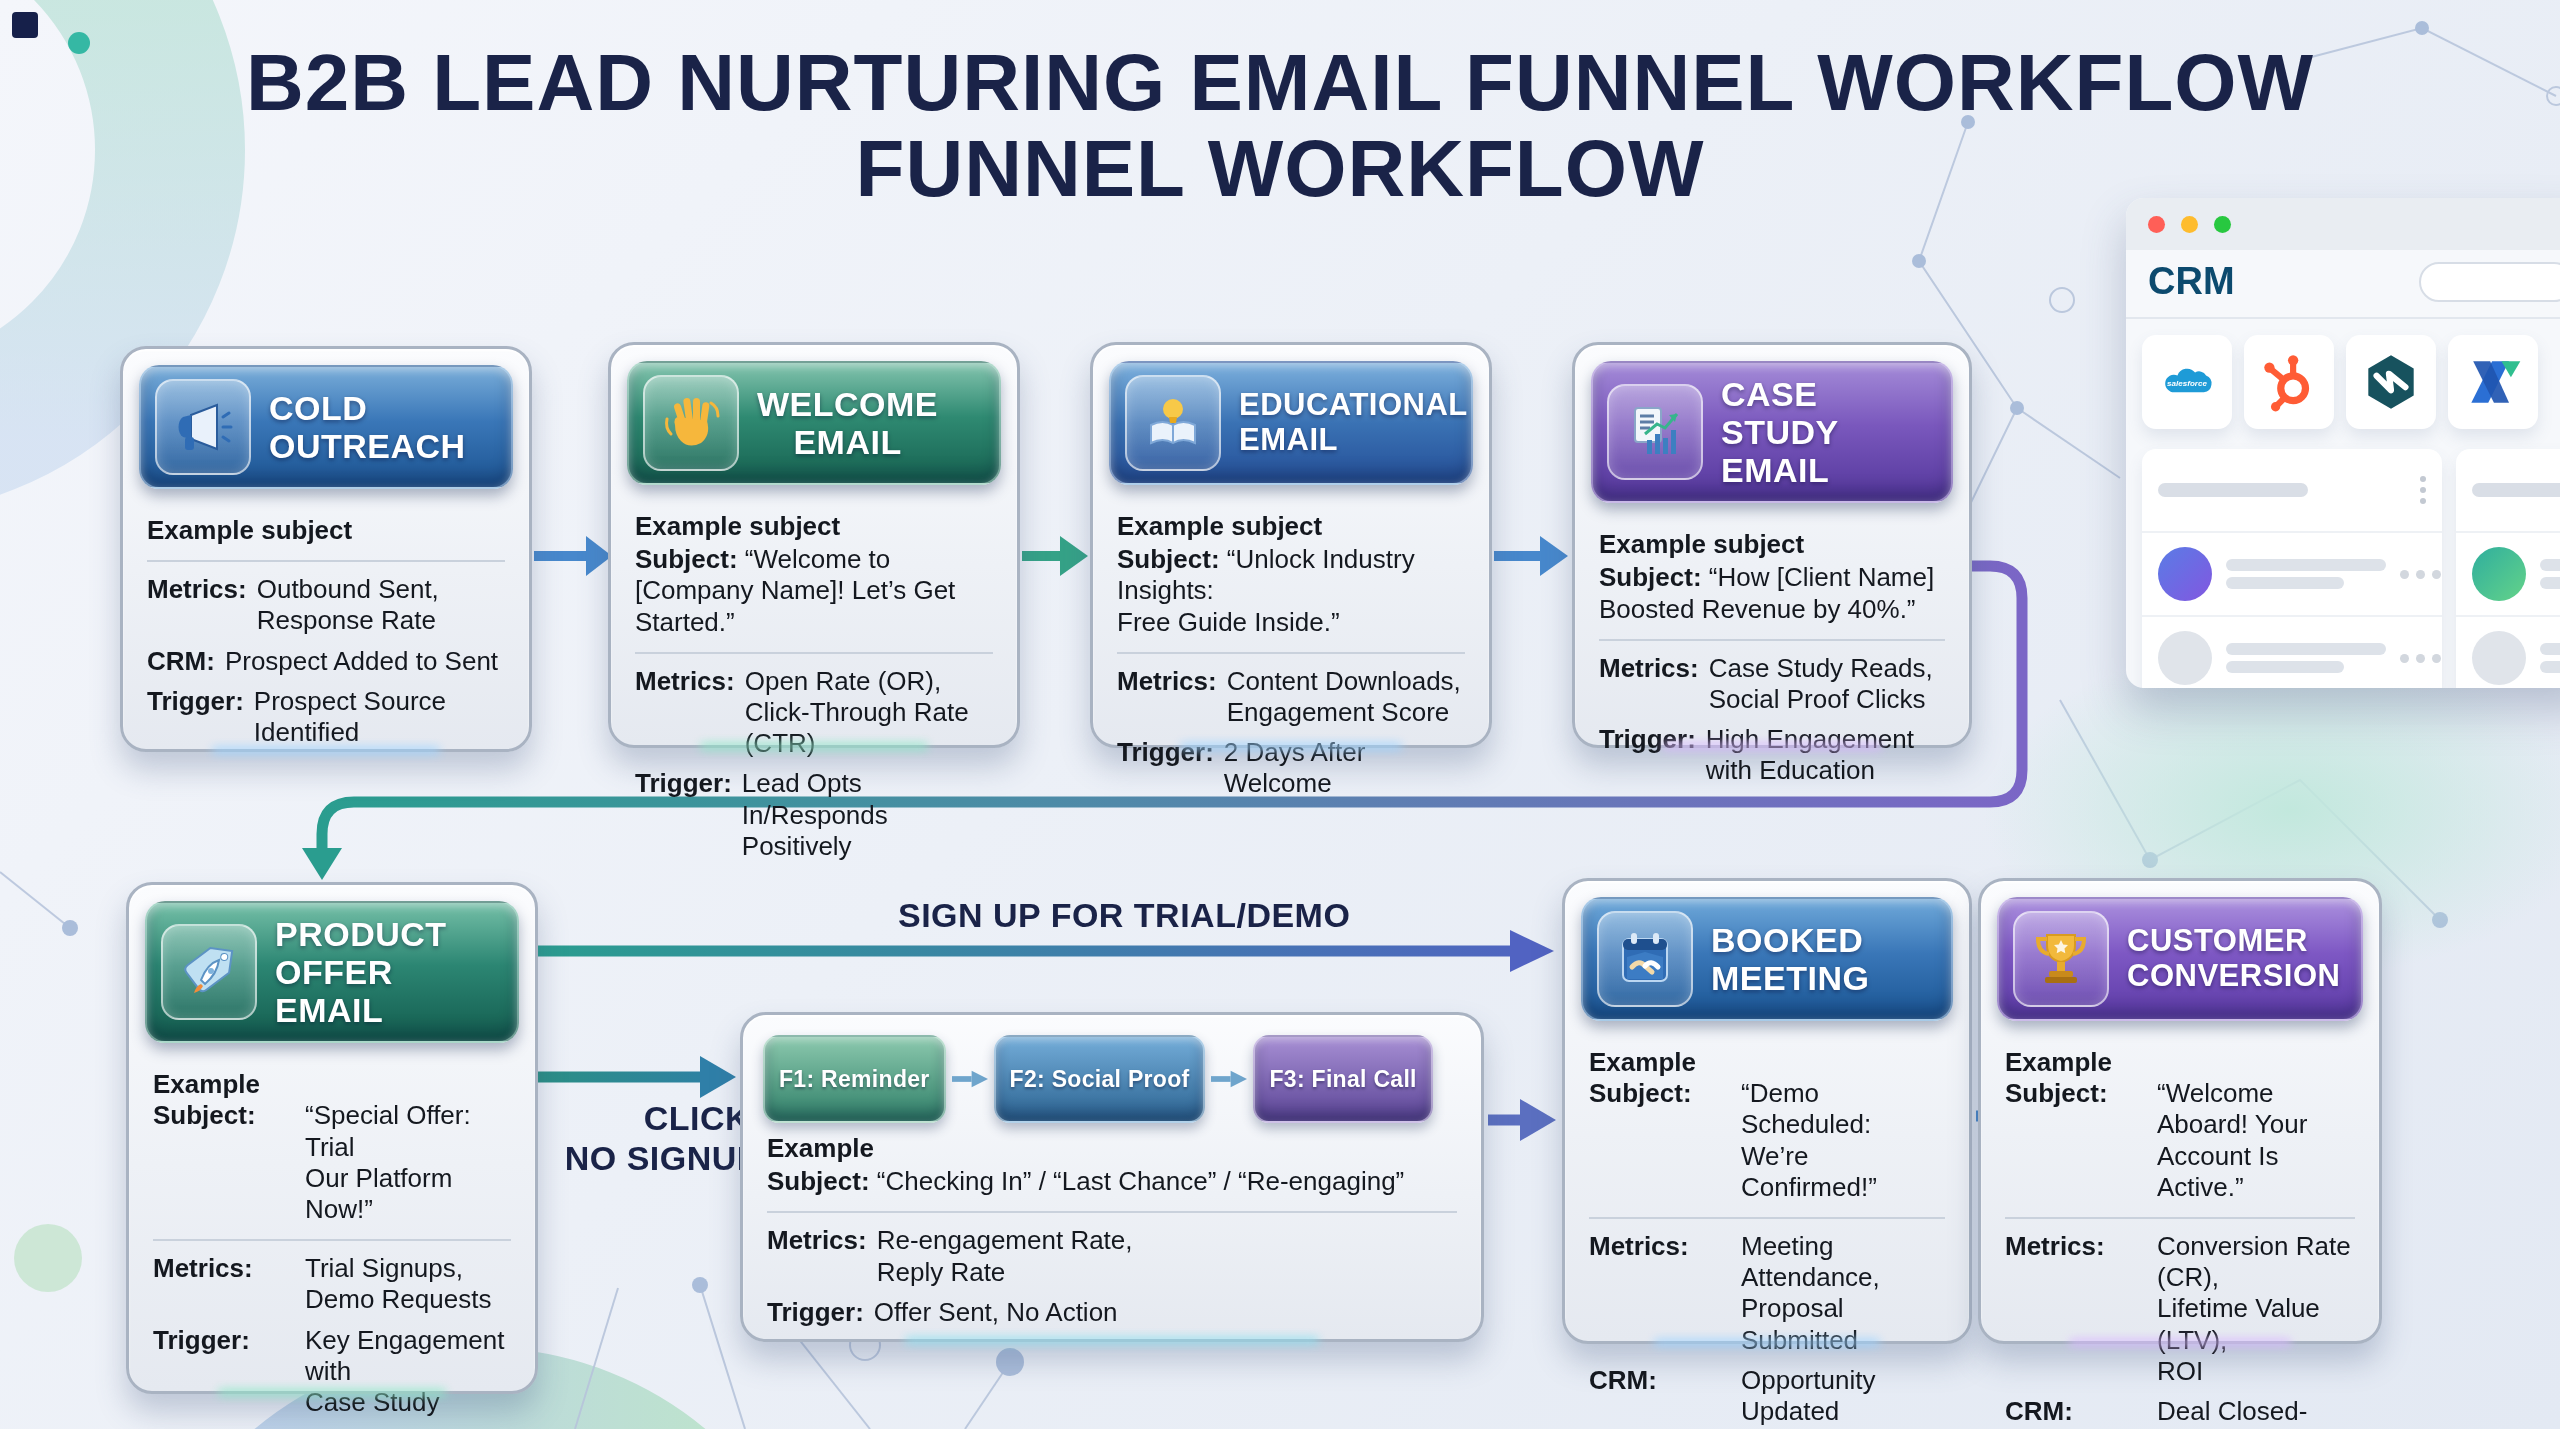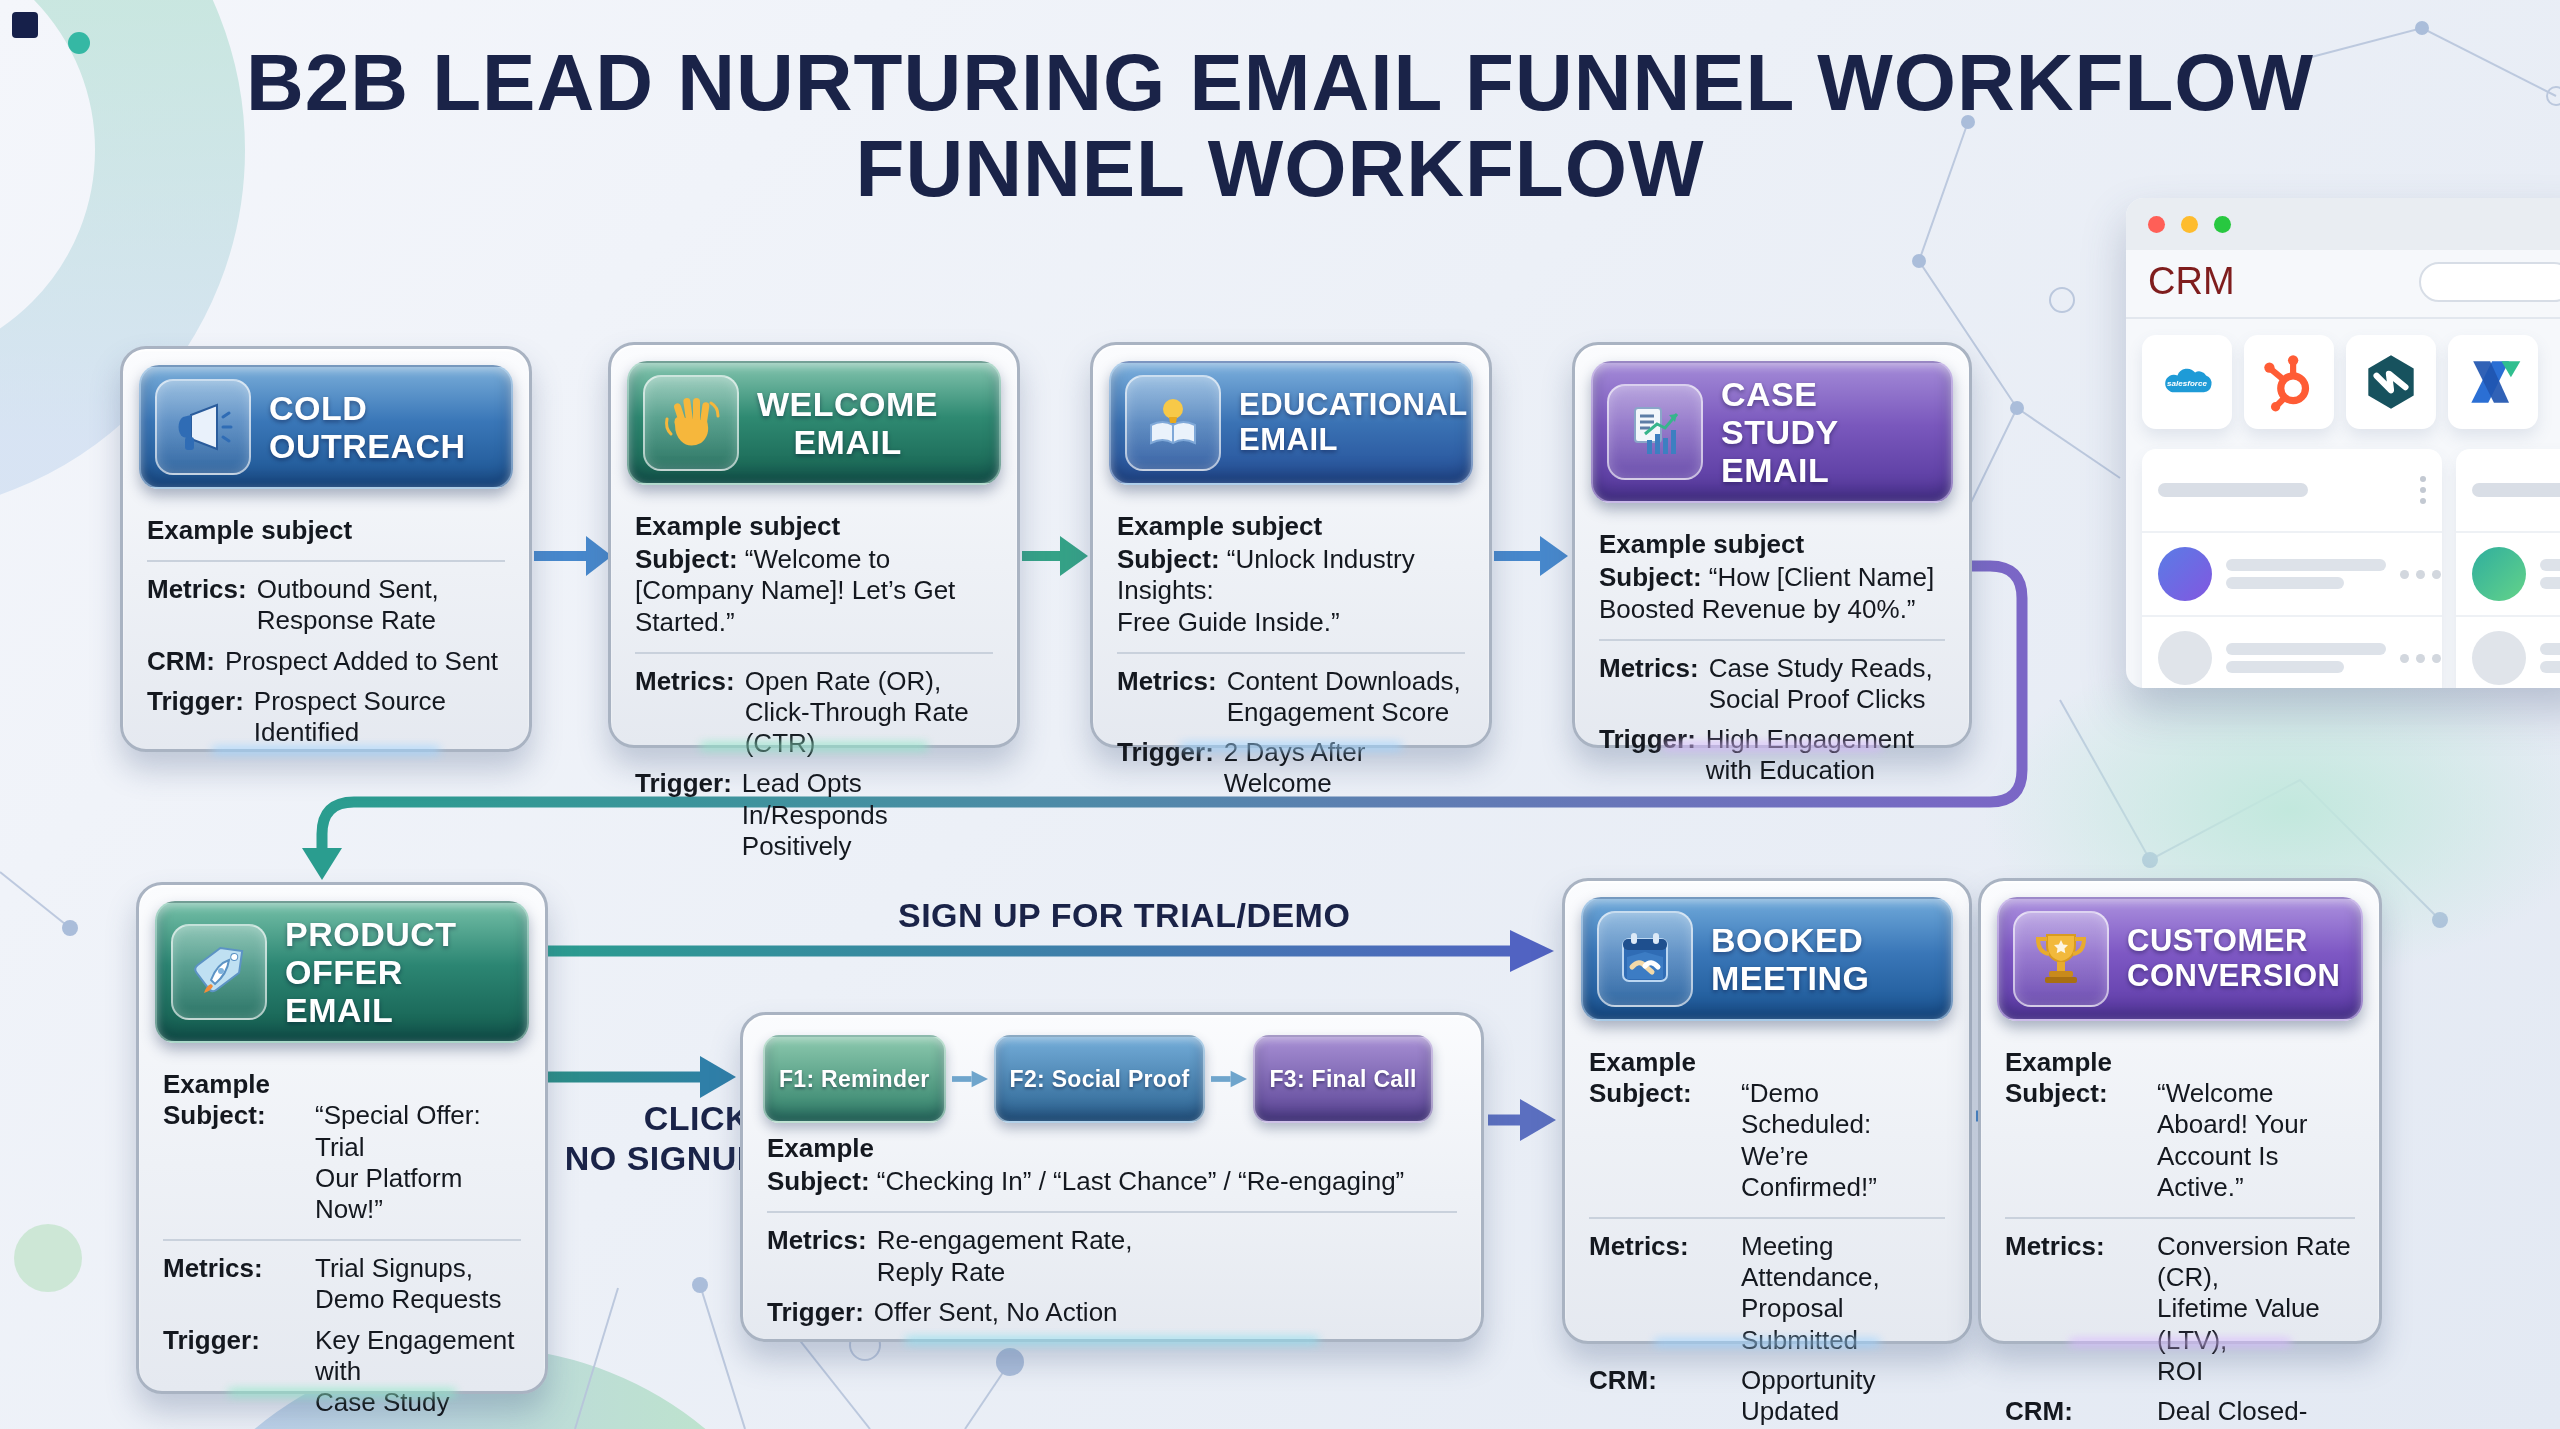--- a/index.html
+++ b/index.html
@@ -63,21 +63,21 @@
 
   
   .flow-label{position:absolute;color:#1a2348;font-weight:700;font-size:34px;letter-spacing:.5px;}
 
   
   .crm{position:absolute;left:2126px;top:198px;width:470px;height:490px;background:#f6f8fb;border-radius:18px;
        box-shadow:0 22px 44px rgba(60,80,120,.28);overflow:hidden;}
   .crm-titlebar{height:52px;background:#e9edf2;display:flex;align-items:center;padding:0 22px;gap:16px;}
   .tl-dot{width:17px;height:17px;border-radius:50%;}
   .crm-head{display:flex;align-items:center;justify-content:space-between;padding:10px 22px 14px;border-bottom:2px solid #e2e7ee;background:#f6f8fb;}
-  .crm-title{font-size:38px;font-weight:400;color:#7f1d1d;}
+  .crm-title{font-size:38px;font-weight:700;color:#0c4a6e;}
   .crm-search{width:155px;height:40px;border:2px solid #d7dde6;border-radius:20px;background:#fff;}
   .logo-row{display:flex;gap:12px;padding:16px 16px 8px;}
   .logo-tile{width:90px;height:94px;background:#fff;border-radius:14px;flex:0 0 auto;
              box-shadow:0 8px 16px rgba(80,100,140,.13);display:flex;align-items:center;justify-content:center;}
   .logo-tile svg{width:66px;height:66px;}
   .crm-cols{display:flex;gap:14px;padding:12px 16px;}
   .crm-col{background:#fff;border-radius:14px;box-shadow:0 8px 16px rgba(80,100,140,.10);flex:0 0 300px;overflow:hidden;}
   .crm-row{display:flex;align-items:center;gap:14px;padding:14px 16px;border-bottom:2px solid #eef1f5;min-height:84px;}
   .bar{background:#d9dee6;border-radius:7px;height:14px;}
   .bar2{background:#dde2e9;border-radius:6px;height:12px;margin:6px 0;}
@@ -339,21 +339,21 @@
 Social Proof Clicks</span>
         </div>
       <div class="row">
           <b>Trigger:</b>
           <span class="pre">High Engagement
 with Education</span>
         </div>
     </div>
   </section>
 
-  <section class="card glow-green" style="left:136px;top:882px;width:412px;height:512px">
+  <section class="card glow-green" style="left:126px;top:882px;width:412px;height:512px">
     <header class="pill p-teal">
       <span class="tile">
         <svg viewBox="0 0 64 64">
             <g transform="rotate(8 32 32)">
               <path d="M10 28 L30 8 H52 V30 L32 50 Q28 54 24 50 L10 36 Q6 32 10 28 Z" fill="#bfe0f2" stroke="#5c93c4" stroke-width="2"></path>
               <circle cx="45" cy="15" r="3.5" fill="#fff" stroke="#5c93c4"></circle>
             </g>
             <path d="M24 40 Q30 24 42 20 Q40 34 28 44 Z" fill="#fff" stroke="#5c93c4" stroke-width="2"></path>
             <circle cx="34" cy="31" r="3" fill="#7fb3dd"></circle>
             <path d="M24 44 q-5 2 -7 9 q7 -2 9 -7 Z" fill="#f08c3a"></path>

